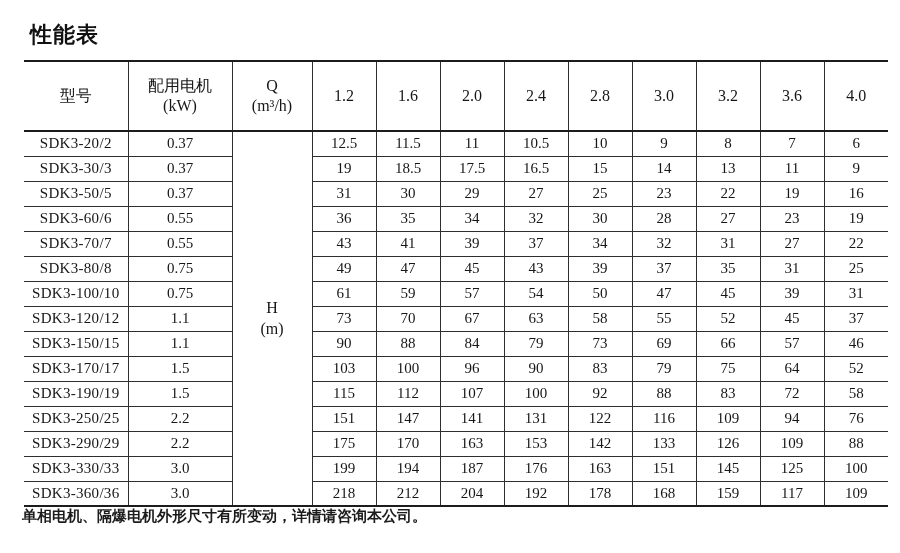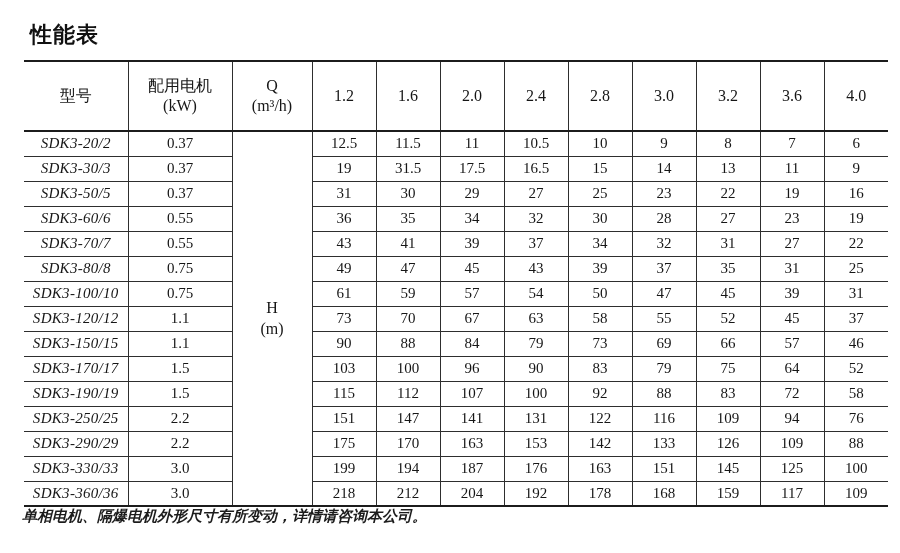--- a/index.html
+++ b/index.html
@@ -51,33 +51,32 @@
     white-space: nowrap;
   }
   
   table.perf-table tr > *:first-child { border-left: none; }
   table.perf-table tr > *:last-child  { border-right: none; }
   table.perf-table thead tr { height: 70px; }
   table.perf-table thead th { border-bottom: 2px solid #1c1c1c; font-size: 16px; }
   table.perf-table tbody tr { height: 25px; }
   table.perf-table tbody td { font-size: 15px; }
   .hdr-line { line-height: 1.25; font-size: 16px; }
-  td.model-cell { font-size: 14.5px; letter-spacing: 0.3px; font-style: italic; }
+  td.model-cell { font-size: 14.5px; letter-spacing: 0.3px; }
   td.h-cell { font-size: 16px; }
   td.h-cell .hdr-line { line-height: 1.3; }
   .footnote {
     position: absolute;
     left: 22px;
     top: 507px;
     margin: 0;
     font-family: "Liberation Sans", sans-serif;
     font-size: 15px;
     font-weight: 600;
     color: #1c1c1c;
-    font-style: italic;
   }
 </style>
 </head>
 <body>
 
 <div class="page">
 
   <h1 class="title">性能表</h1>
 
   <table class="perf-table">
@@ -134,21 +133,21 @@
           <td>10</td>
           <td>9</td>
           <td>8</td>
           <td>7</td>
           <td>6</td>
         </tr>
         <tr>
           <td class="model-cell">SDK3-30/3</td>
           <td>0.37</td>
           <td>19</td>
-          <td>31.5</td>
+          <td>18.5</td>
           <td>17.5</td>
           <td>16.5</td>
           <td>15</td>
           <td>14</td>
           <td>13</td>
           <td>11</td>
           <td>9</td>
         </tr>
         <tr>
           <td class="model-cell">SDK3-50/5</td>

